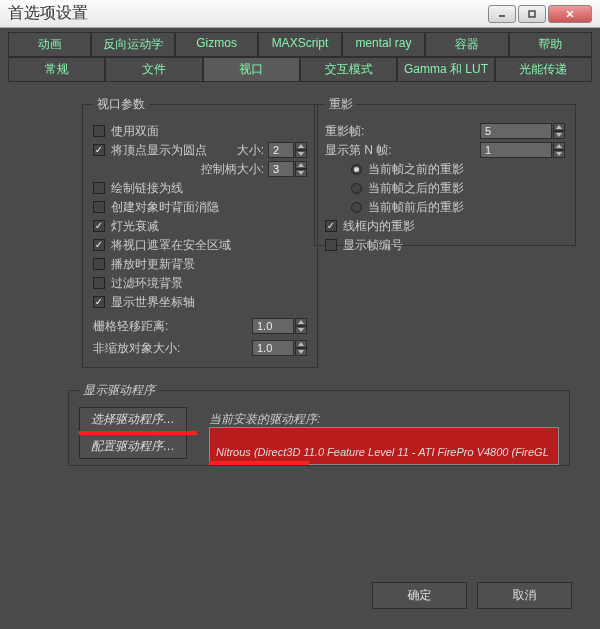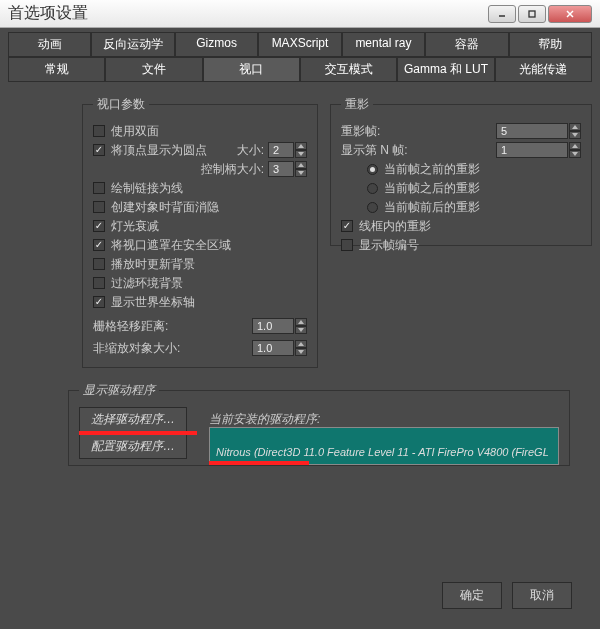--- a/index.html
+++ b/index.html
@@ -5,44 +5,44 @@
   * { box-sizing: border-box; margin: 0; padding: 0; font-family: "Microsoft YaHei", Arial, sans-serif; }
   body { background: #555; width: 600px; height: 629px; overflow: hidden; font-size: 12px; color: #ccc; }
   .titlebar { background: linear-gradient(#fdfdfd, #e8e8e8); height: 28px; display: flex; align-items: center; padding: 0 8px; border-bottom: 1px solid #aaa; }
   .titlebar-text { color: #333; font-size: 16px; flex: 1; }
   .win-btns { display: flex; gap: 0; }
   .win-btn { width: 28px; height: 18px; border: 1px solid #888; background: linear-gradient(#f4f4f4,#d4d4d4); display: flex; align-items: center; justify-content: center; border-radius: 3px; margin-left: 2px; }
   .win-btn.close { width: 44px; background: linear-gradient(#e99,#c55); }
   .win-btn svg { width: 10px; height: 10px; }
   .client { background: #4a4a4a; padding: 4px 8px 8px 8px; height: 601px; display: flex; flex-direction: column; }
   .tabrow { display: flex; gap: 0; }
-  .tab { flex: 1; text-align: center; padding: 3px 2px; border: 1px solid #2e2e2e; background: #4a4a4a; color: #ffffff; font-size: 12px; white-space: nowrap; cursor: default; }
+  .tab { flex: 1; text-align: center; padding: 3px 2px; border: 1px solid #2e2e2e; background: #4a4a4a; color: #86efac; font-size: 12px; white-space: nowrap; cursor: default; }
   .tab.active { background: #5a5a5a; }
   .content { flex: 1; position: relative; }
   fieldset { border: 1px solid #333; margin: 0; padding: 8px 10px 10px 10px; position: absolute; }
   legend { color: #ccc; padding: 0 4px; font-size: 12px; }
   .fs-view { left: 74px; top: 14px; width: 236px; height: 272px; }
-  .fs-ghost { left: 322px; top: 14px; width: 262px; height: 150px; }
+  .fs-ghost { left: 306px; top: 14px; width: 262px; height: 150px; }
   .fs-driver { left: 60px; top: 300px; width: 408px; height: 84px; font-style: italic; }
   .row { display: flex; align-items: center; height: 18px; margin: 1px 0; }
   .chk { width: 12px; height: 12px; border: 1px solid #222; background: #444; margin-right: 6px; display: inline-flex; align-items: center; justify-content: center; flex-shrink: 0; }
   .chk.on::after { content: "✓"; color: #eee; font-size: 10px; line-height: 1; }
   .radio { width: 11px; height: 11px; border: 1px solid #222; border-radius: 50%; background: #444; margin-right: 6px; display: inline-flex; align-items: center; justify-content: center; flex-shrink: 0; }
   .radio.on::after { content: ""; width: 5px; height: 5px; background: #ddd; border-radius: 50%; }
   .lbl { color: #ccc; font-size: 12px; white-space: nowrap; }
   .spinner { display: flex; align-items: center; height: 16px; }
   .spinner-val { width: 42px; height: 16px; background: #666; border: 1px solid #2b2b2b; color: #eee; padding: 0 4px; display: flex; align-items: center; font-size: 11px; }
   .spinner-btns { display: flex; flex-direction: column; margin-left: 1px; }
   .sp-btn { width: 12px; height: 8px; background: #555; border: 1px solid #2b2b2b; display: flex; align-items: center; justify-content: center; }
   .sp-btn svg { width: 6px; height: 4px; }
   .btn { background: #4f4f4f; border: 1px solid #2b2b2b; color: #ddd; padding: 3px 10px; font-size: 12px; text-align: center; white-space: nowrap; }
-  .driver-box { border: 1px solid #8a8a8a; background: #0f766e; color: #ddd; padding: 18px 6px; font-size: 11px; width: 350px; height: 18px; overflow: hidden; white-space: nowrap; }
+  .driver-box { border: 1px solid #8a8a8a; background: #b91c1c; color: #ddd; padding: 18px 6px; font-size: 11px; width: 350px; height: 18px; overflow: hidden; white-space: nowrap; }
   .red-underline { position: absolute; height: 4px; background: #ff2020; }
   .footer-btns { position: absolute; right: 20px; bottom: 12px; display: flex; gap: 10px; }
-  .footer-btns .btn { width: 60px; padding: 4px 0; }
+  .footer-btns .btn { width: 95px; padding: 4px 0; }
   .group-right { margin-left: auto; }
 </style>
 </head>
 <body>
 
 <div class="titlebar">
   <span class="titlebar-text">首选项设置</span>
   <div class="win-btns">
     <div class="win-btn">
         <svg viewBox="0 0 10 10">

